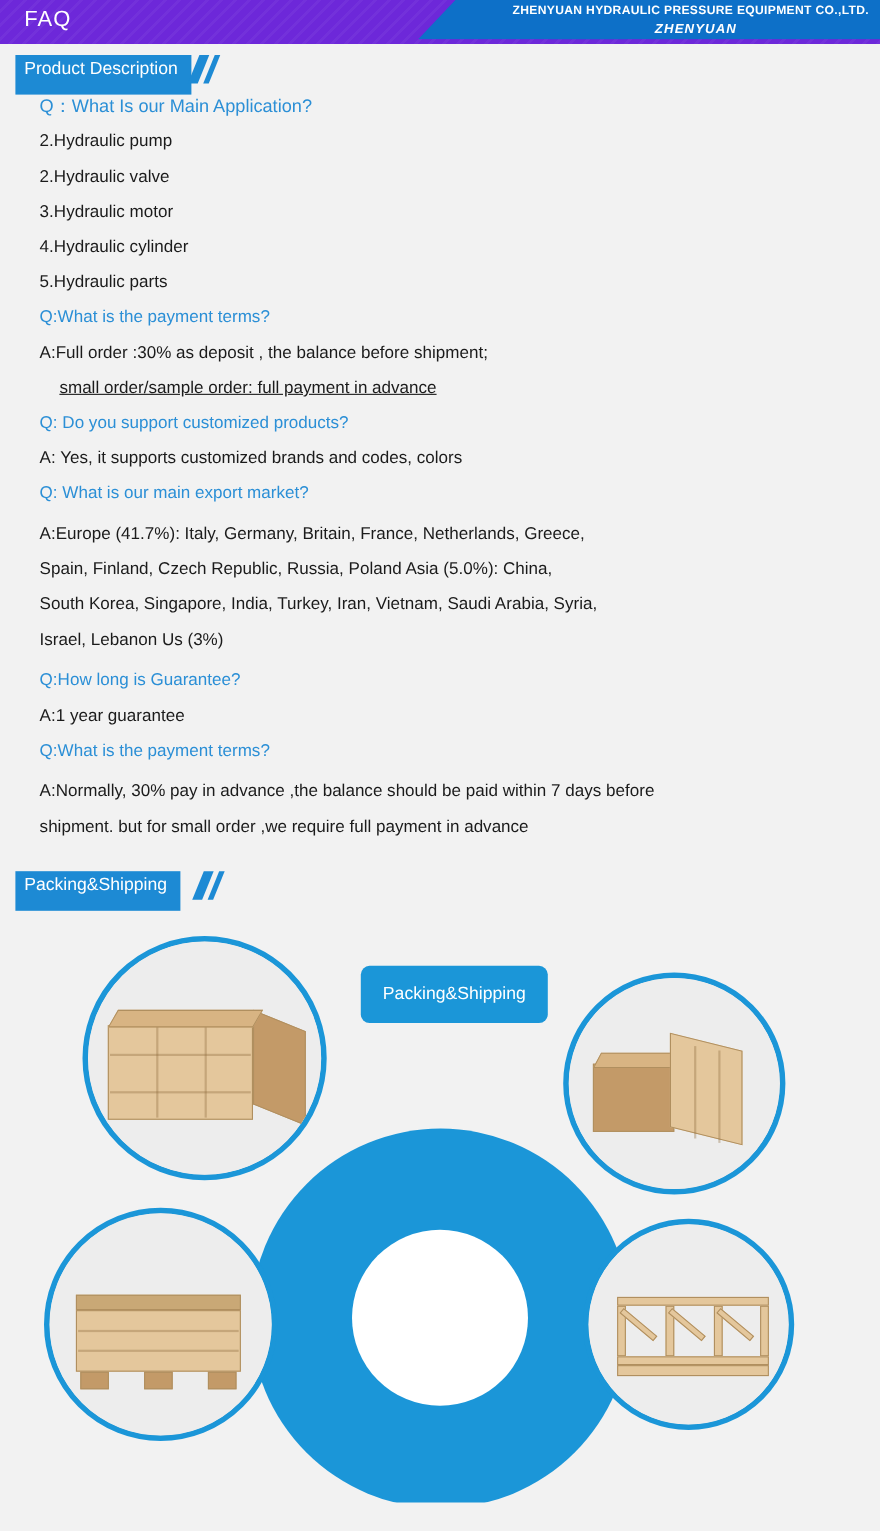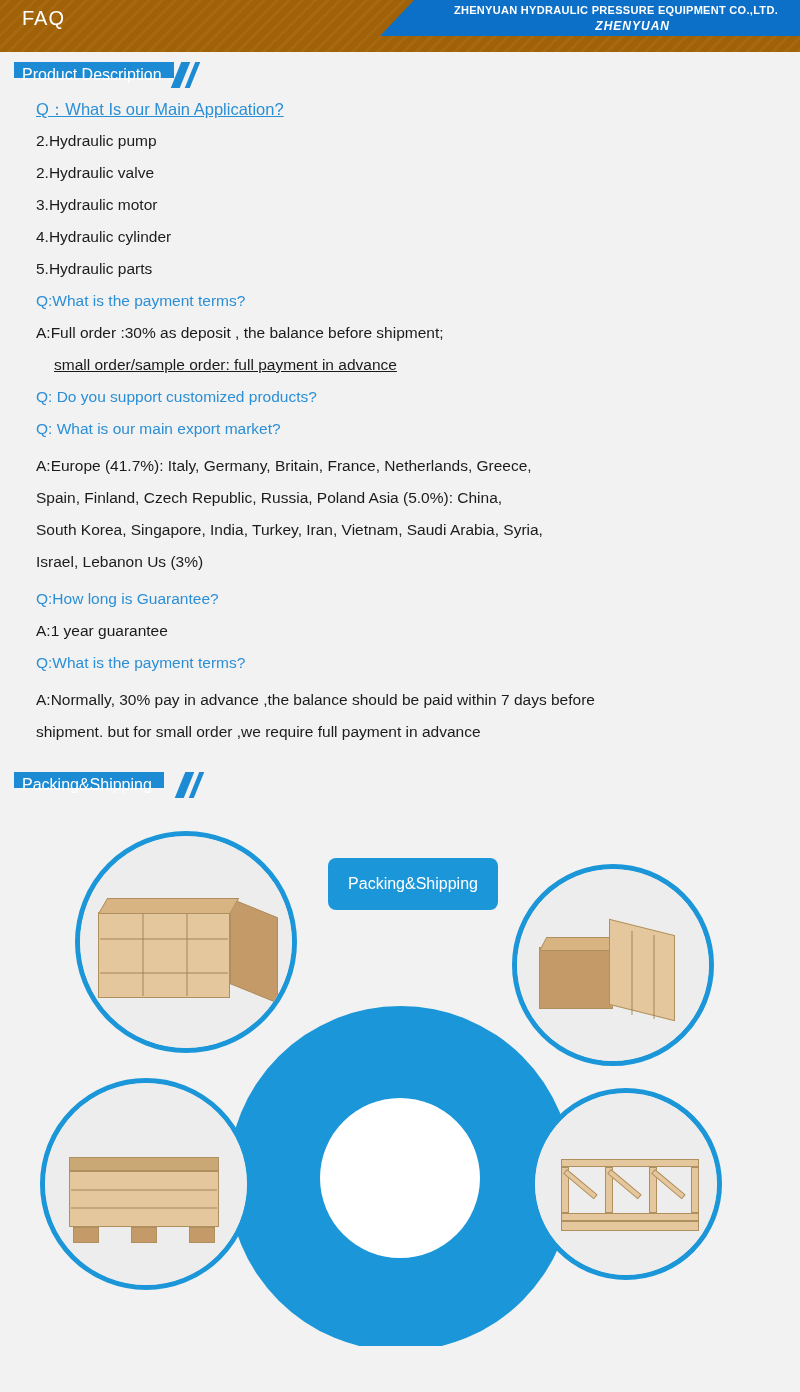--- a/index.html
+++ b/index.html
@@ -11,22 +11,22 @@
     height: 1392px;
     background: #f2f2f2;
     font-family: "Liberation Sans", sans-serif;
     position: relative;
     overflow: hidden;
   }
 
   
   .header {
     position: relative;
-    height: 52px;
-    background: #a16207;
+    height: 40px;
+    background: #6d28d9;
     overflow: hidden;
   }
   .header-stripes {
     position: absolute;
     inset: 0;
     background: repeating-linear-gradient(
       -45deg,
       rgba(255,255,255,0.045) 0px,
       rgba(255,255,255,0.045) 3px,
       rgba(255,255,255,0) 3px,
@@ -63,21 +63,21 @@
     right: 230px;
     top: 0;
     height: 36px;
     width: 70px;
     background: #0d70c8;
     clip-path: polygon(30px 0, 100% 0, 100% 100%, 0 100%);
     opacity: 0.85;
   }
   .header-company {
     position: absolute;
-    right: 22px;
+    right: 10px;
     top: 4px;
     color: #ffffff;
     font-size: 11px;
     font-weight: bold;
     letter-spacing: 0.3px;
     white-space: nowrap;
   }
   .header-logo {
     position: absolute;
     right: 130px;
@@ -93,21 +93,21 @@
   .section-title-row {
     position: relative;
     height: 26px;
     margin: 10px 0 0 14px;
     width: 250px;
   }
   .section-title-box {
     position: absolute;
     left: 0;
     top: 0;
-    height: 16px;
+    height: 36px;
     background: #1d8ad4;
     color: #ffffff;
     font-size: 16px;
     line-height: 26px;
     padding: 0 12px 0 8px;
     white-space: nowrap;
   }
   .section-title-slash {
     position: absolute;
     top: 0;
@@ -244,32 +244,33 @@
   </div>
 </div>
 
 <div class="section-title-row">
   <div class="section-title-box">Product Description</div>
   <div class="section-title-slash slash-a" style="left:162px;"></div>
   <div class="section-title-slash slash-b" style="left:176px;"></div>
 </div>
 
 <div class="faq">
-  <p class="q" style="font-size:16.5px;text-decoration:underline;">Q：What Is our Main Application?</p>
+  <p class="q" style="font-size:16.5px;">Q：What Is our Main Application?</p>
   <p>2.Hydraulic pump</p>
   <p>2.Hydraulic valve</p>
   <p>3.Hydraulic motor</p>
   <p>4.Hydraulic cylinder</p>
   <p>5.Hydraulic parts</p>
 
   <p class="q">Q:What is the payment terms?</p>
   <p>A:Full order :30% as deposit , the balance before shipment;</p>
   <p class="indent">small order/sample order: full payment in advance</p>
 
   <p class="q">Q: Do you support customized products?</p>
+  <p>A: Yes, it supports customized brands and codes, colors</p>
 
   <p class="q">Q: What is our main export market?</p>
   <div class="wrap-block">
     <span class="line">A:Europe (41.7%): Italy, Germany, Britain, France, Netherlands, Greece,</span>
     <span class="line">Spain, Finland, Czech Republic, Russia, Poland Asia (5.0%): China,</span>
     <span class="line">South Korea, Singapore, India, Turkey, Iran, Vietnam, Saudi Arabia, Syria,</span>
     <span class="line"> Israel, Lebanon Us (3%)</span>
   </div>
 
   <p class="q" style="margin-top:10px;">Q:How long is Guarantee?</p>

